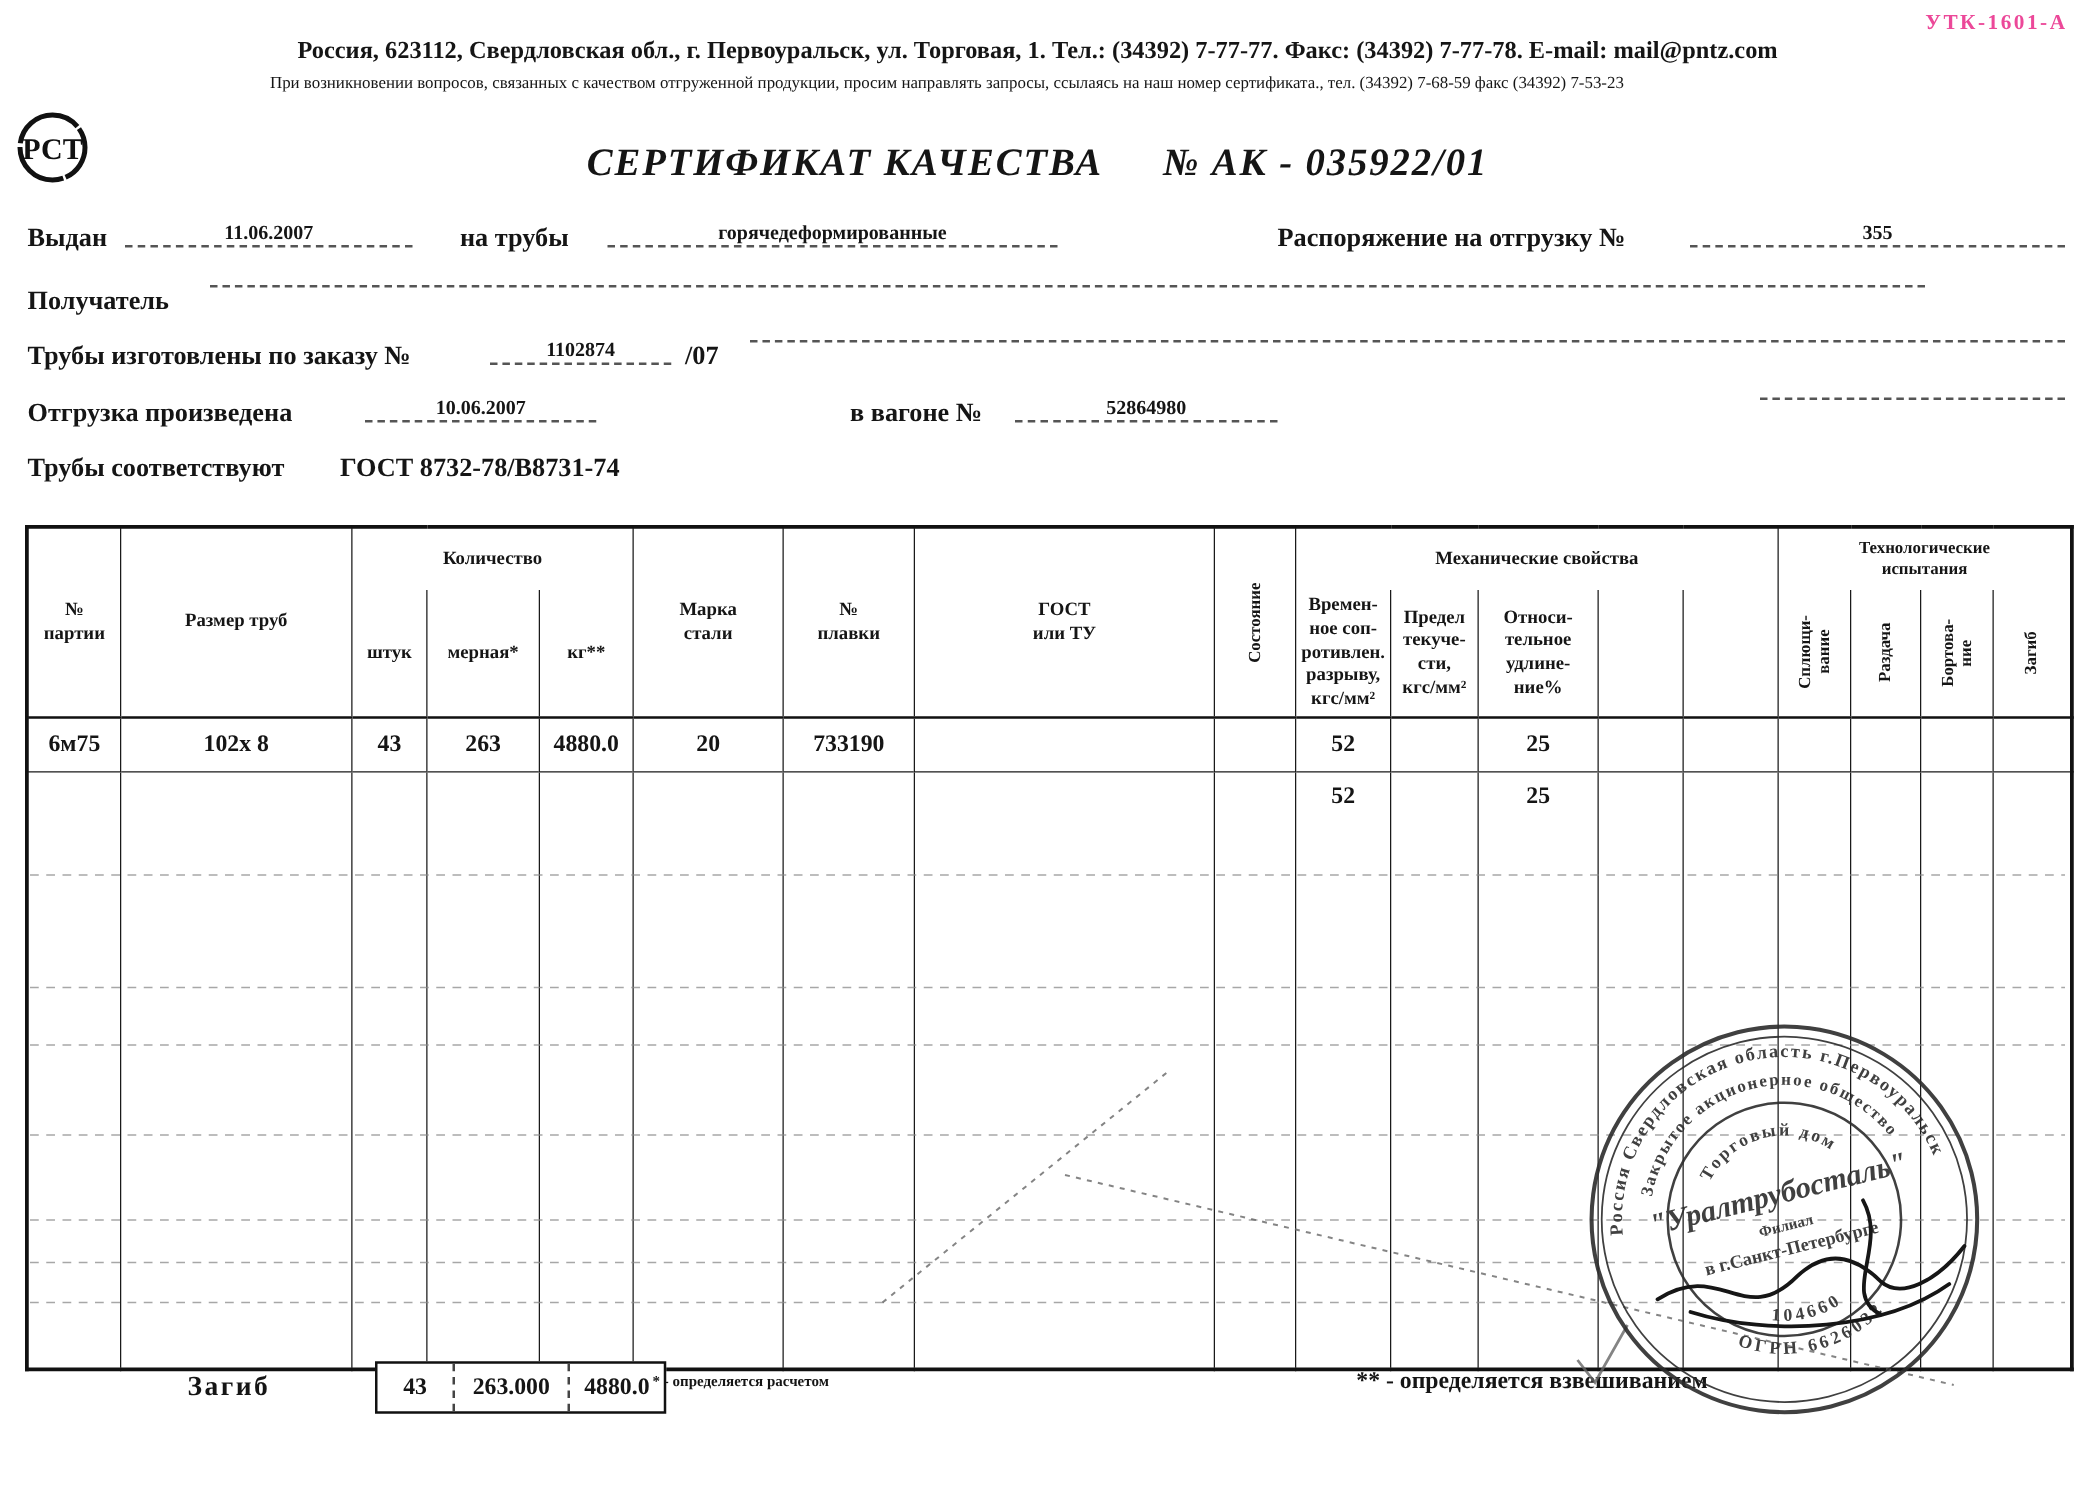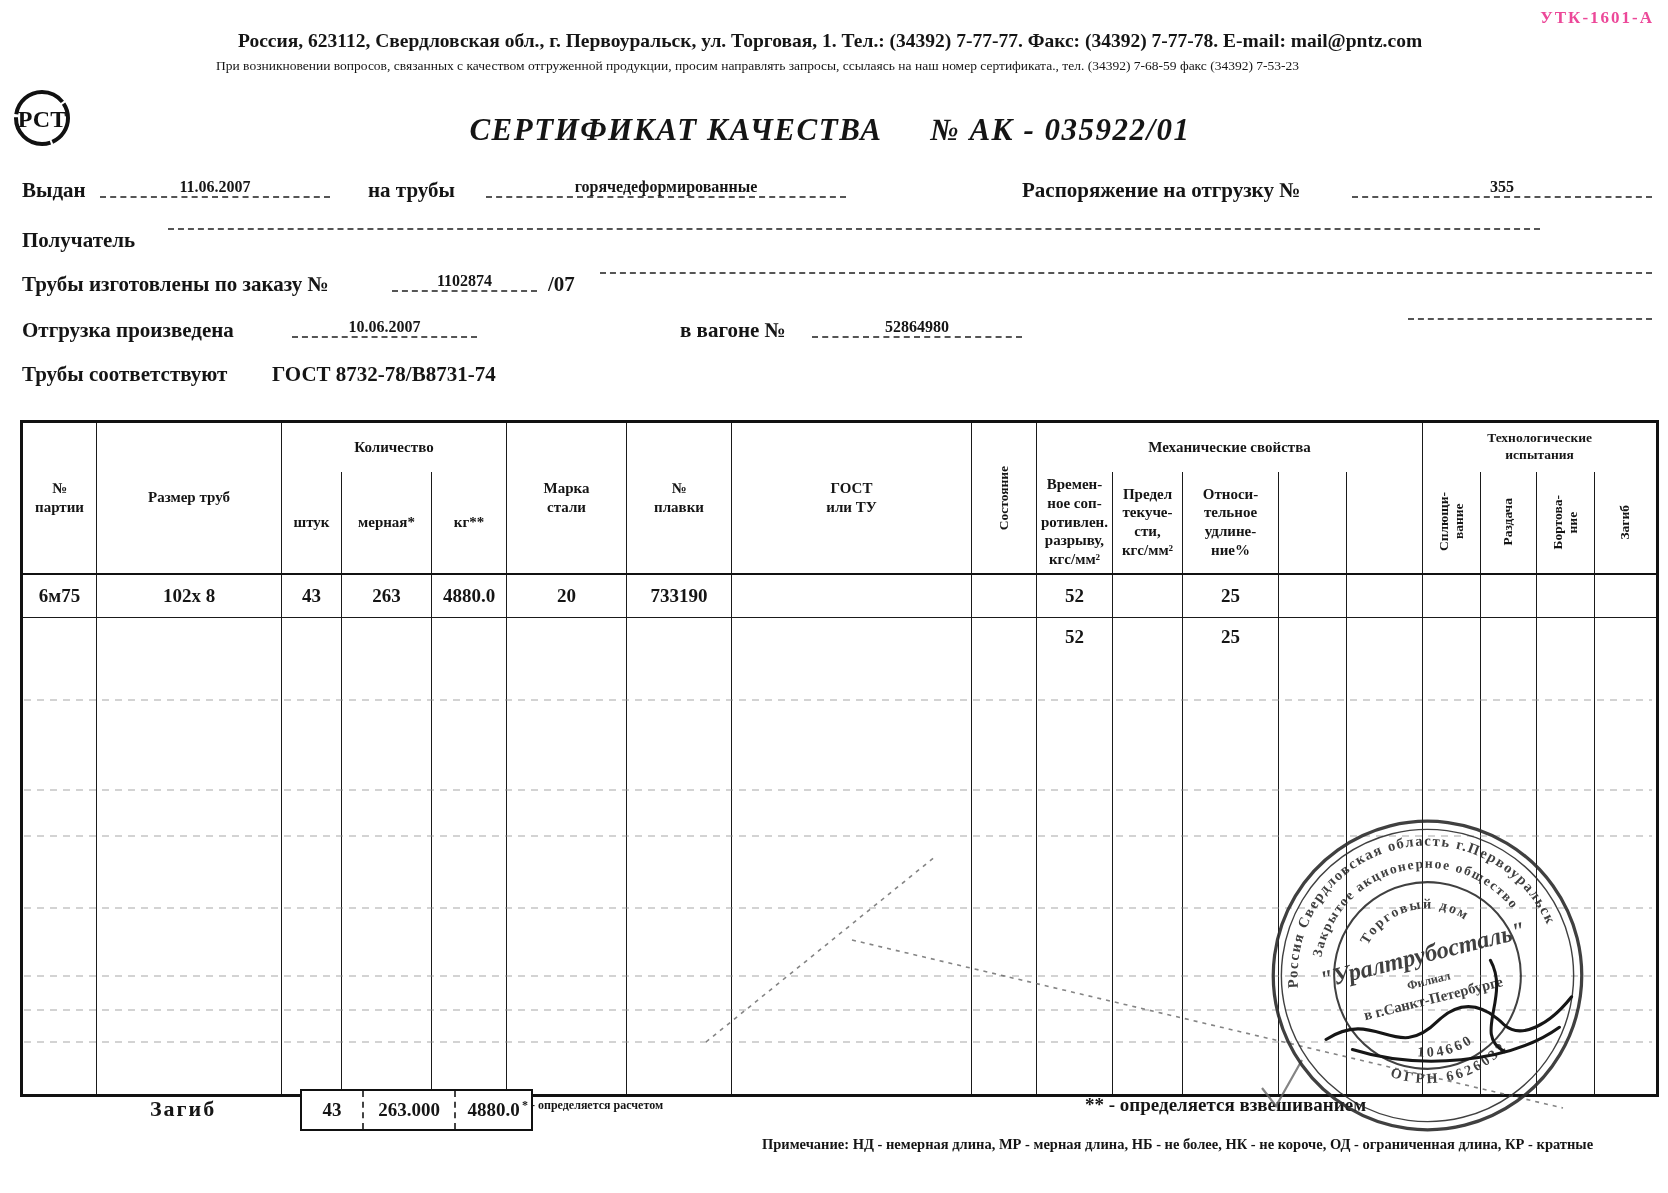--- a/index.html
+++ b/index.html
@@ -245,21 +245,20 @@
   </table>
 
   <div class="abs itogo">Загиб</div>
   <div class="abs totals-box">
     <div class="tc" style="width:60px;">43</div>
     <div class="tc" style="width:90px;">263.000</div>
     <div class="tc" style="width:75px;">4880.0</div>
   </div>
   <div class="abs fn1">* - определяется расчетом</div>
   <div class="abs fn2">** - определяется взвешиванием</div>
-  <div class="abs note">Примечание: НД - немерная длина, МР - мерная длина, НБ - не более, НК - не короче, ОД - ограниченная длина, КР - кратные</div>
 
   <svg class="abs overlay" width="1668" height="1193" viewBox="0 0 1668 1193">
     <g stroke="#8a8a8a" stroke-width="1.2" stroke-dasharray="7 6" opacity="0.75">
       <line x1="24" y1="700" x2="1652" y2="700"></line>
       <line x1="24" y1="790" x2="1652" y2="790"></line>
       <line x1="24" y1="836" x2="1652" y2="836"></line>
       <line x1="24" y1="908" x2="1652" y2="908"></line>
       <line x1="24" y1="976" x2="1652" y2="976"></line>
       <line x1="24" y1="1010" x2="1652" y2="1010"></line>
       <line x1="24" y1="1042" x2="1652" y2="1042"></line>

